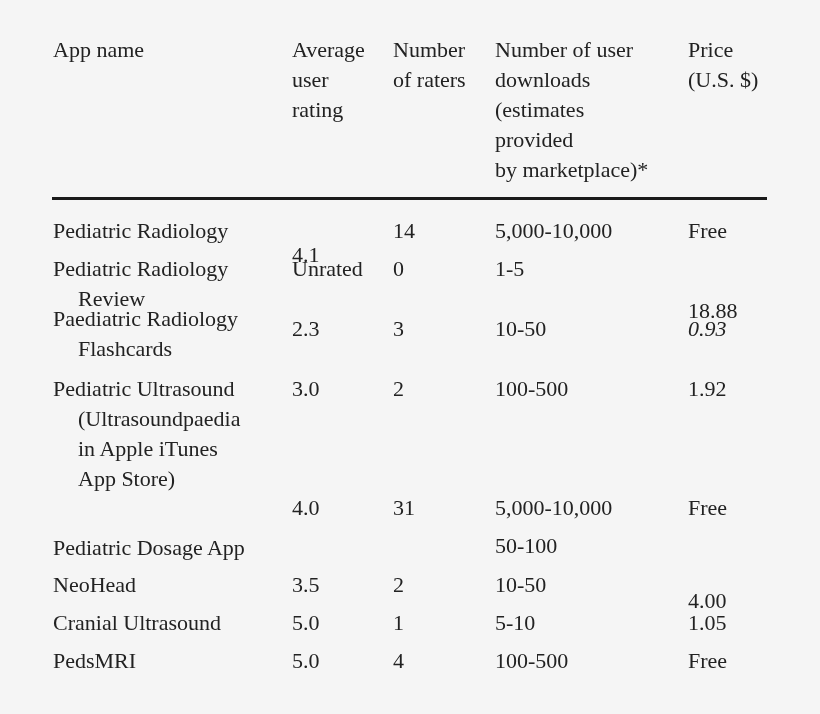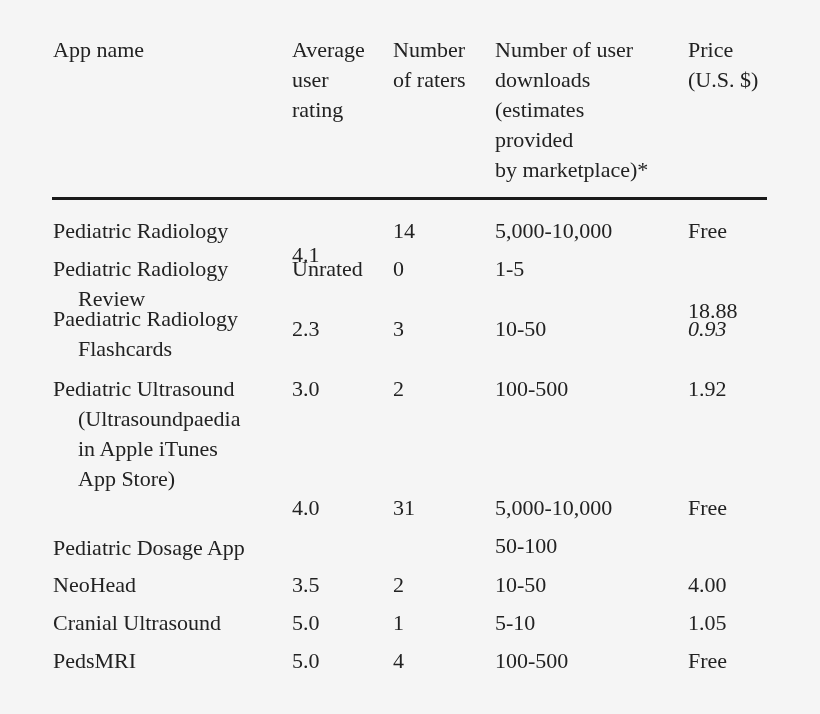--- a/index.html
+++ b/index.html
@@ -108,21 +108,21 @@
   <div class="cell" style="left:688px;top:493px;">Free</div>
 
   <div class="cell" style="left:53px;top:570px;">
     <div>NeoHead</div>
   </div>
   <div class="cell" style="left:292px;top:570px;">3.5</div>
   <div class="cell" style="left:393px;top:570px;">2</div>
   <div class="cell" style="left:495px;top:570px;">
     <div>10-50</div>
   </div>
-  <div class="cell" style="left:688px;top:570px;">4.00</div>
+  <div class="cell" style="left:688px;top:586px;">4.00</div>
 
   <div class="cell" style="left:53px;top:608px;">
     <div>Cranial Ultrasound</div>
   </div>
   <div class="cell" style="left:292px;top:608px;">5.0</div>
   <div class="cell" style="left:393px;top:608px;">1</div>
   <div class="cell" style="left:495px;top:608px;">
     <div>5-10</div>
   </div>
   <div class="cell" style="left:688px;top:608px;">1.05</div>

